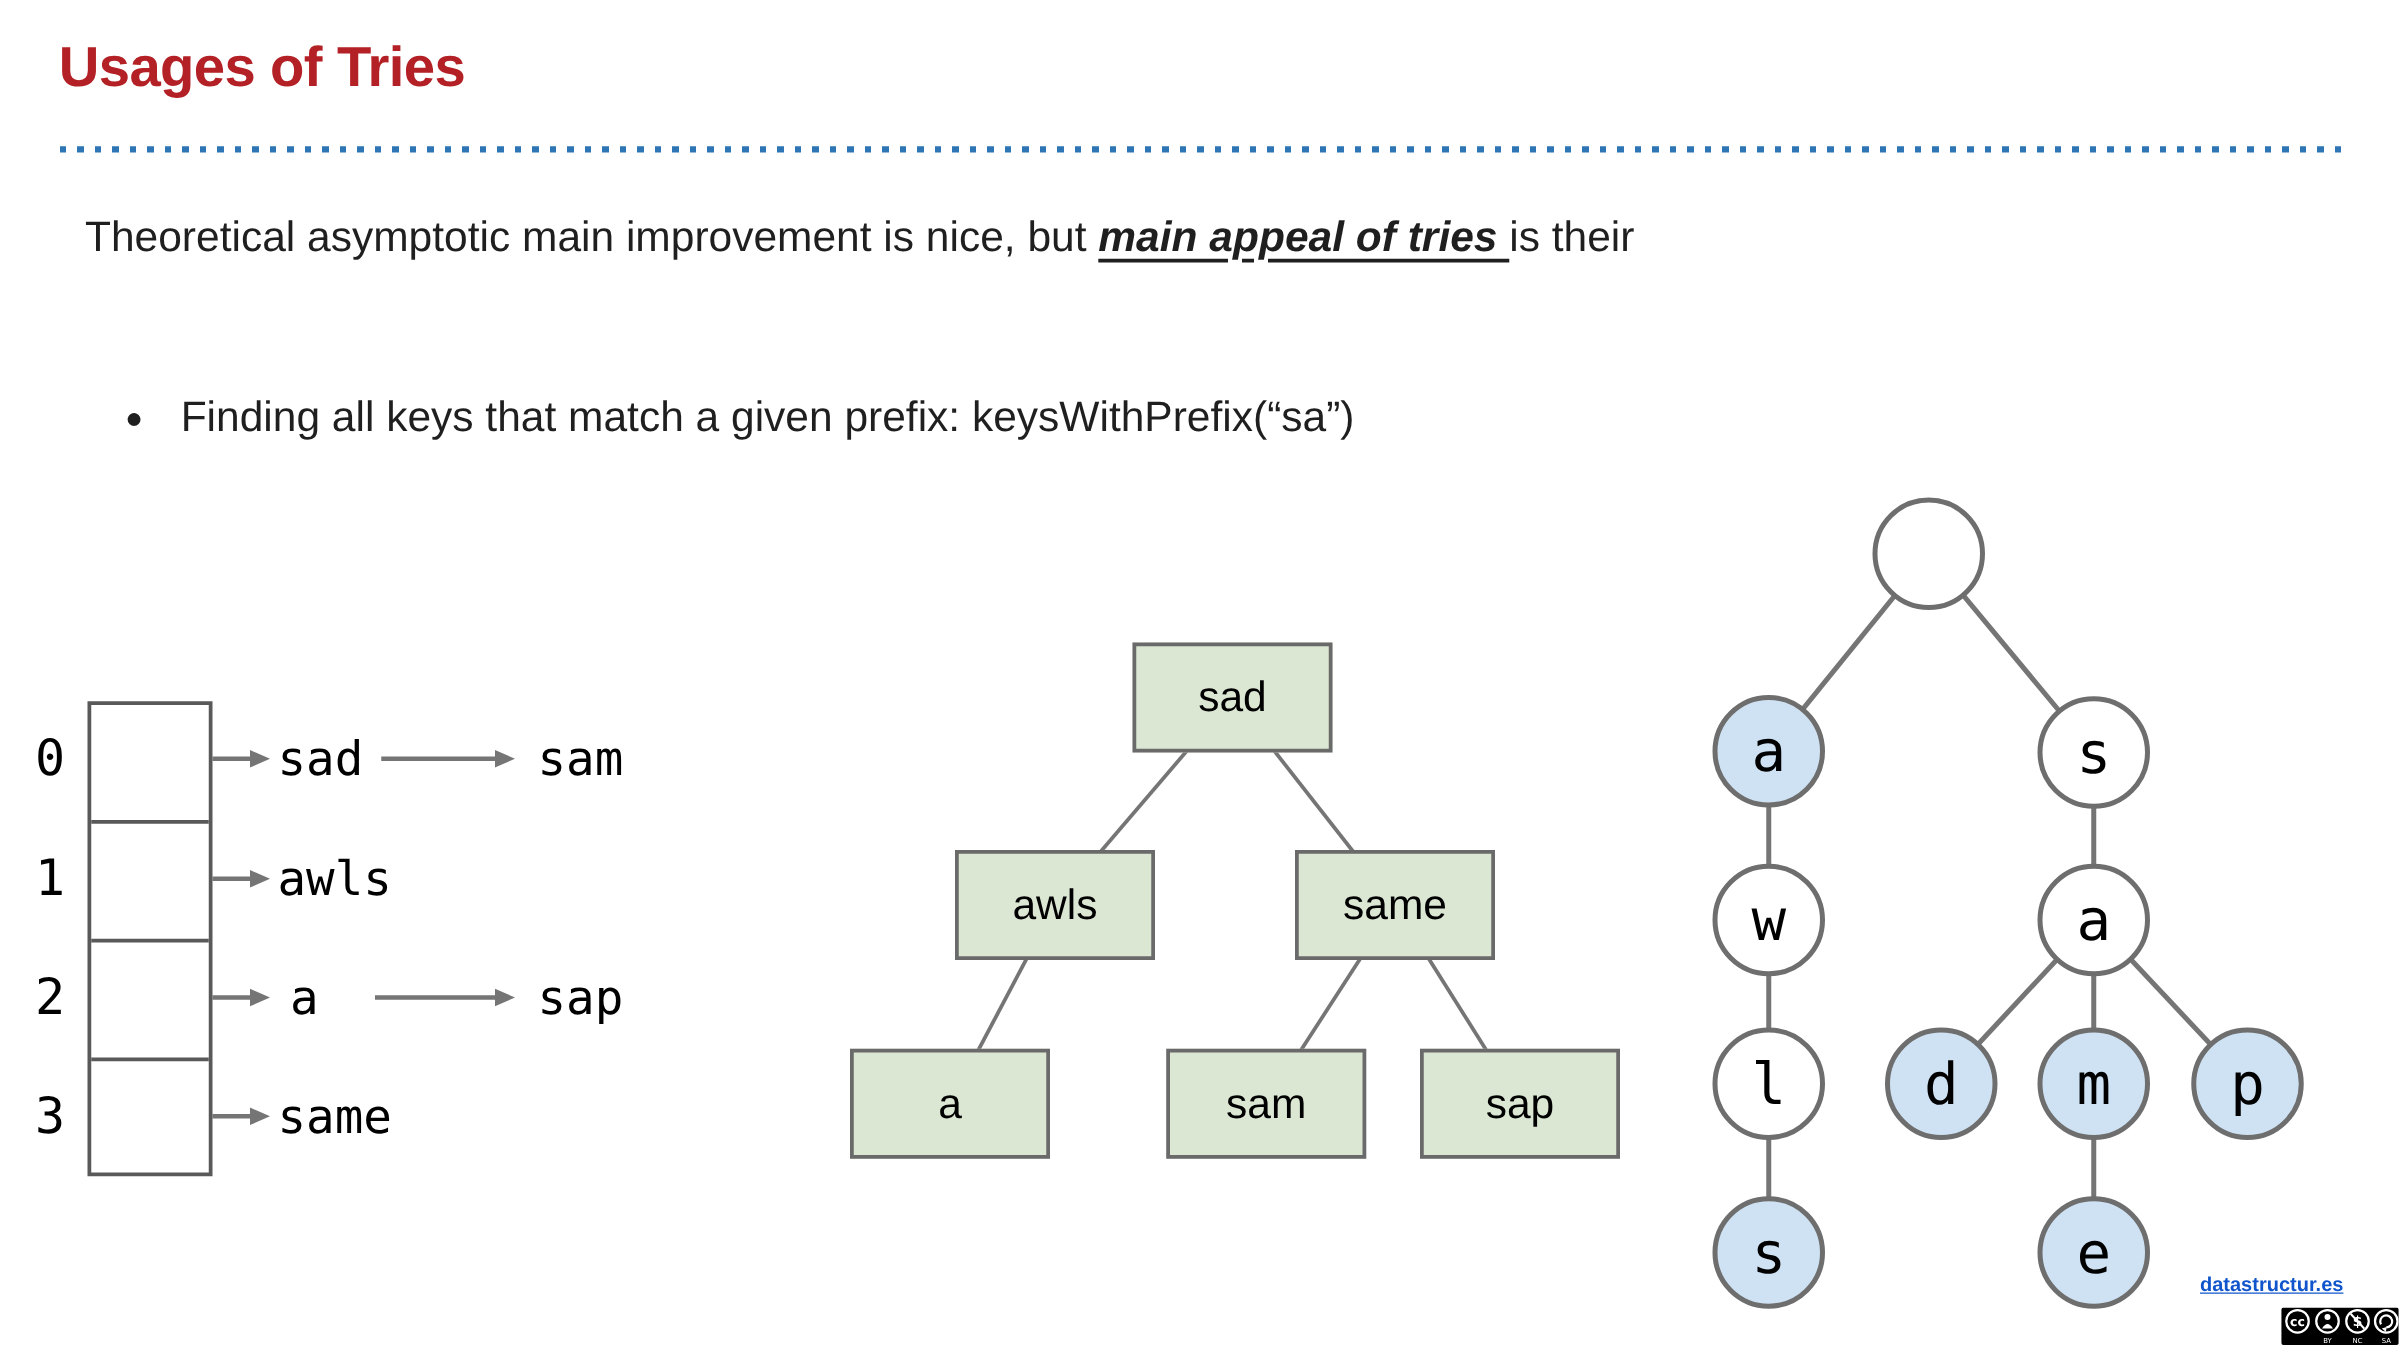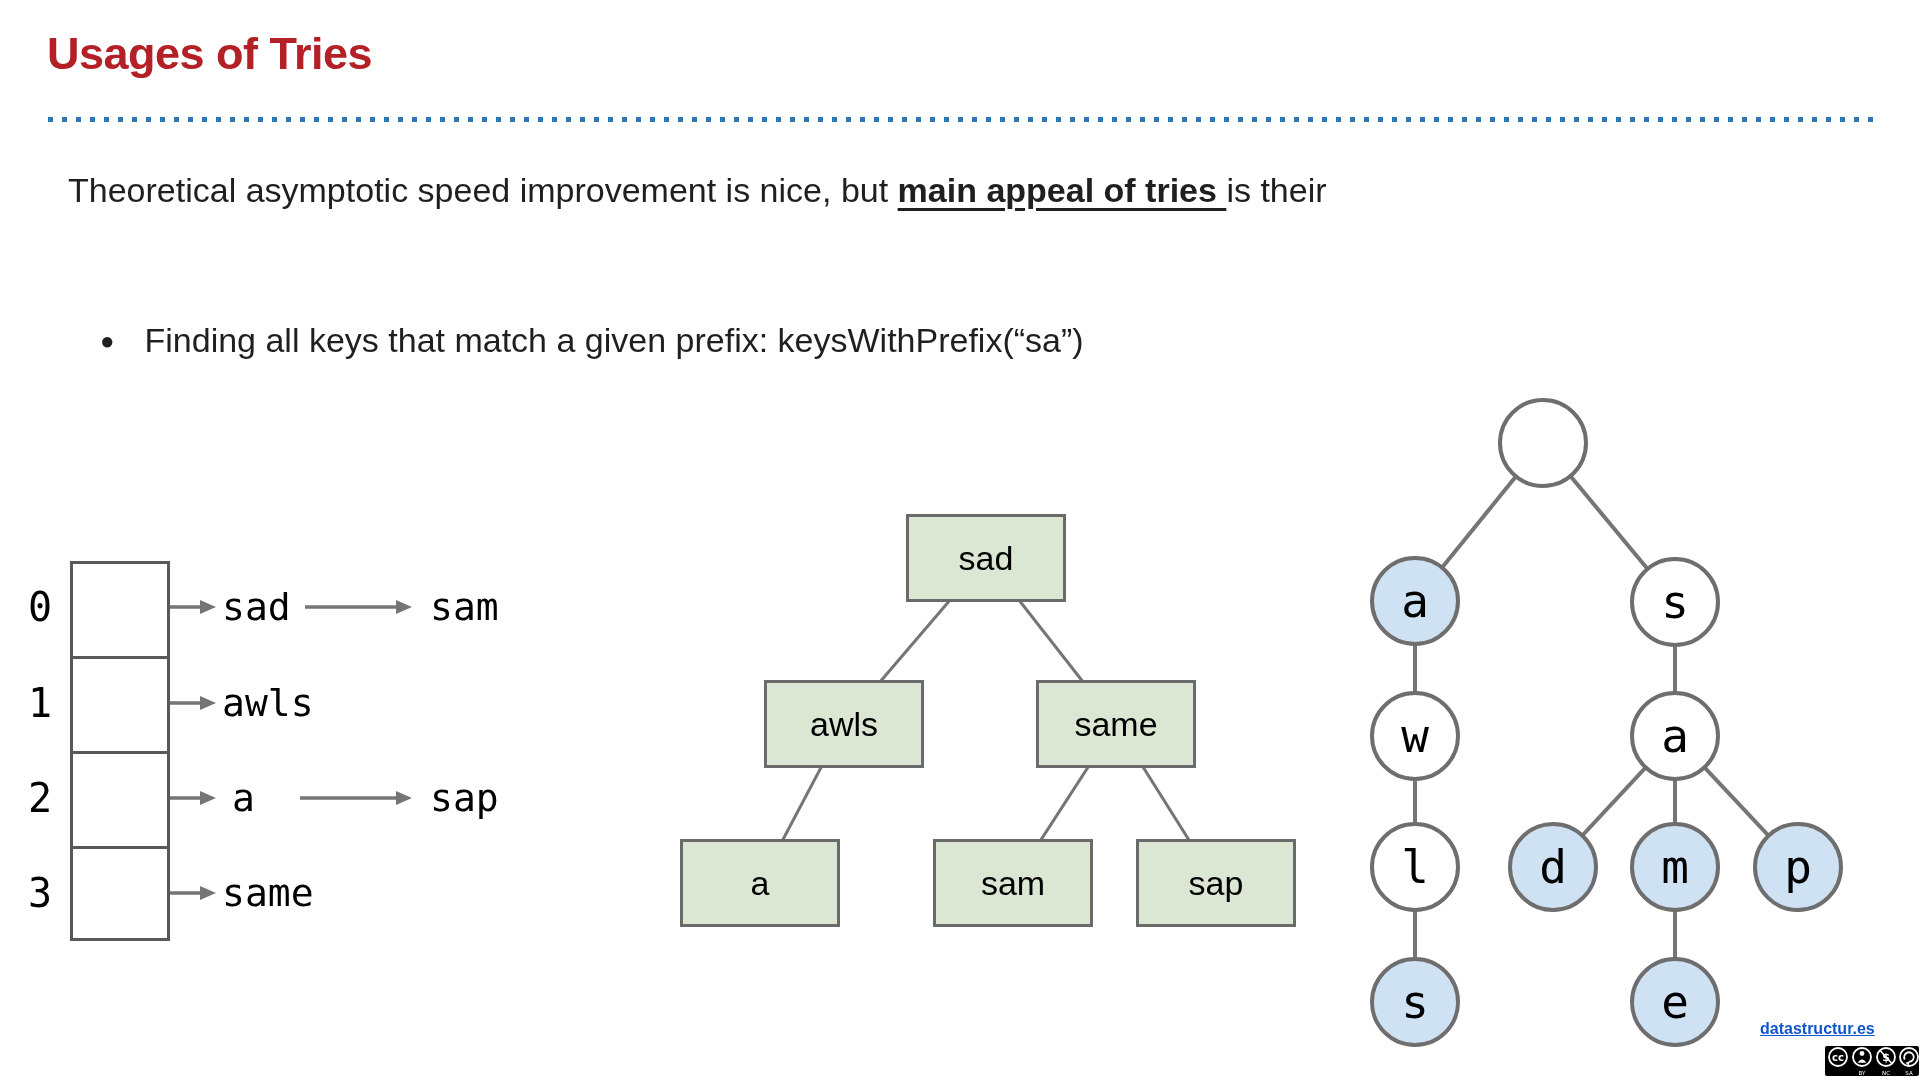--- a/index.html
+++ b/index.html
@@ -18,23 +18,23 @@
   }
   
   .para-line {
     position:absolute; left:68px; white-space:nowrap;
     font-size:34px; line-height:52px; color:#1f1f1f;
   }
   .line1 { top:164px; }
   .line2 { top:227px; }
   .em {
     font-weight:700;
-    text-decoration:underline; text-decoration-thickness:3px; text-underline-offset:6px;
+    text-decoration:underline; text-decoration-thickness:3px; text-underline-offset:6px;font-style:italic;
   }
-  .bullet-row { position:absolute; left:100px; white-space:nowrap; font-size:34px; line-height:72px; color:#1f1f1f; }
+  .bullet-row { position:absolute; left:100px; white-space:nowrap; font-size:34px; line-height:60px; color:#1f1f1f; }
   .b1 { top:304px; } .b2 { top:369px; }
   .bullet-dot { display:inline-block; font-size:24px; vertical-align:3px; margin-right:30px; }
   
   .connectors { position:absolute; left:0; top:0; z-index:1; }
   
   .array-table {
     position:absolute; left:70px; top:561px; width:100px; height:380px;
     border:3px solid #595959; box-sizing:border-box; z-index:2; background:#ffffff;
   }
   .array-cell { height:92px; border-bottom:3px solid #595959; }
@@ -106,21 +106,21 @@
       <line x1="1675" y1="736" x2="1675" y2="867"></line>
       <line x1="1675" y1="736" x2="1798" y2="867"></line>
       <line x1="1675" y1="867" x2="1675" y2="1002"></line>
     </g>
   </svg>
 
   <h1 class="title">Usages of Tries</h1>
   <div class="divider"></div>
 
   <div class="para-line line1">
-    <span>Theoretical asymptotic speed improvement is nice, but </span><span class="em">main appeal of tries </span><span>is their</span>
+    <span>Theoretical asymptotic main improvement is nice, but </span><span class="em">main appeal of tries </span><span>is their</span>
   </div>
 
   <div class="bullet-row b1">
     <span class="bullet-dot">●</span><span>Finding all keys that match a given prefix: keysWithPrefix(“sa”)</span>
   </div>
 
   <div class="array-table">
     <div class="array-cell"></div>
     <div class="array-cell"></div>
     <div class="array-cell"></div>

